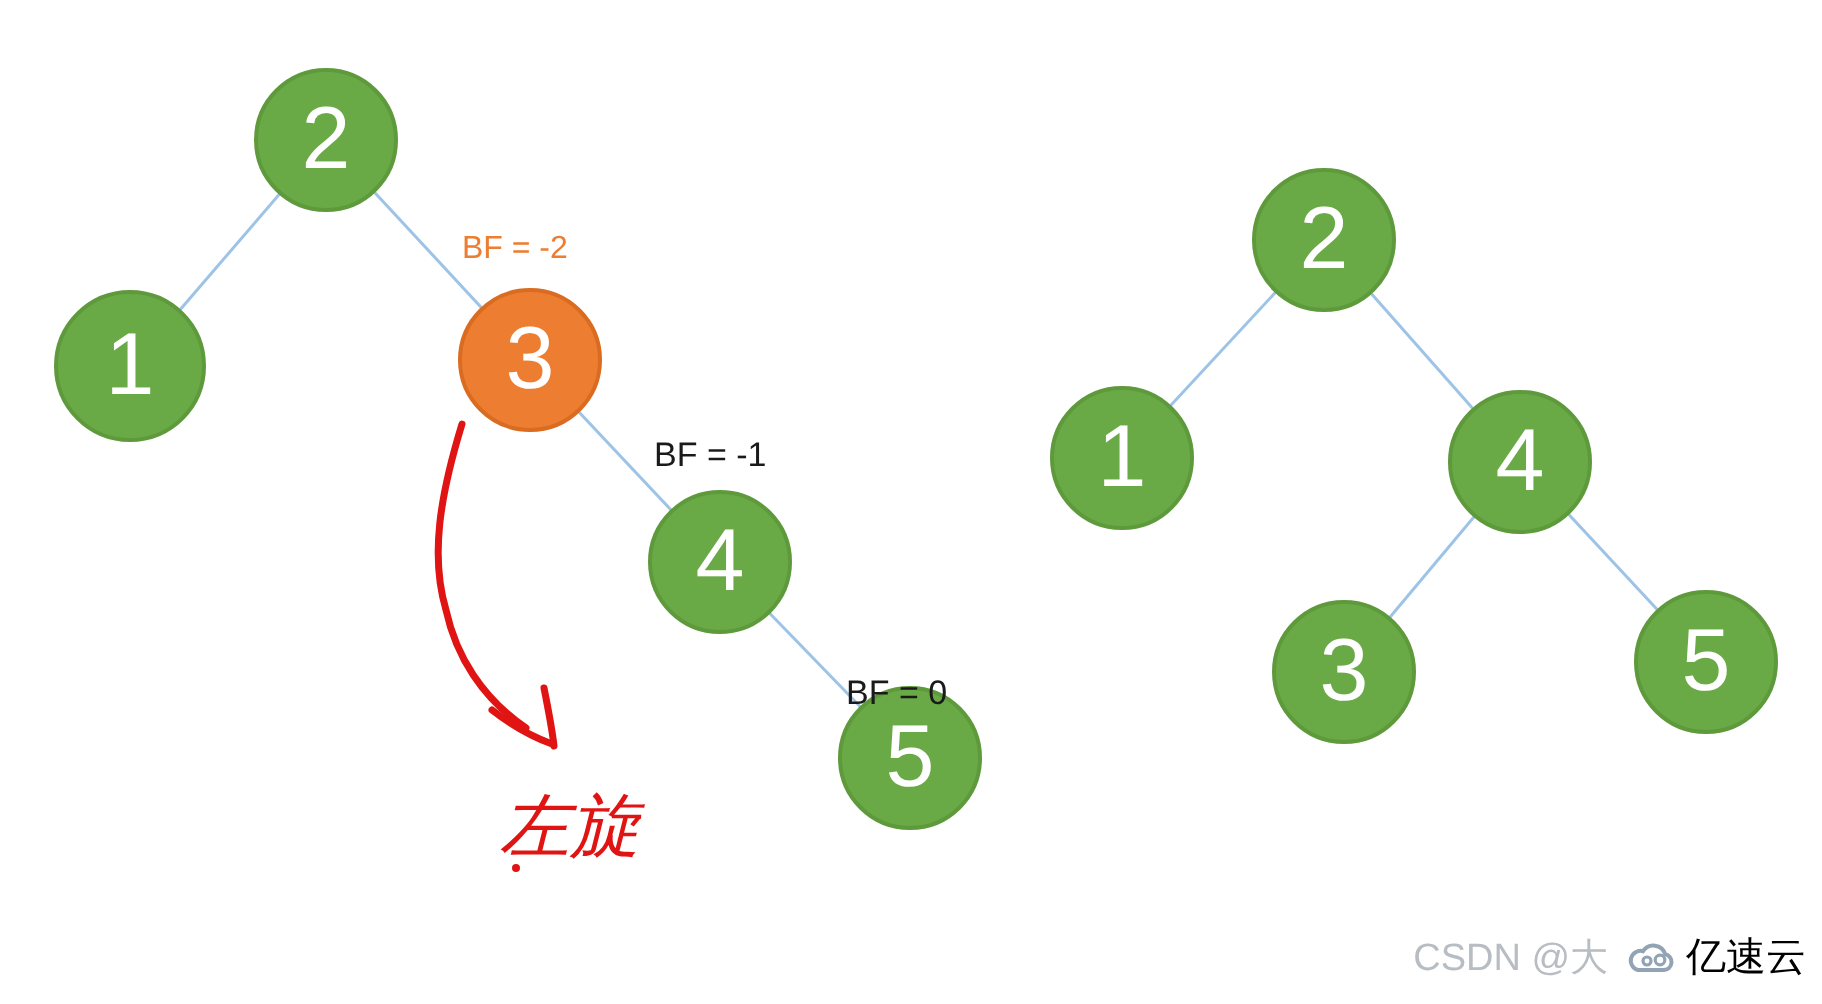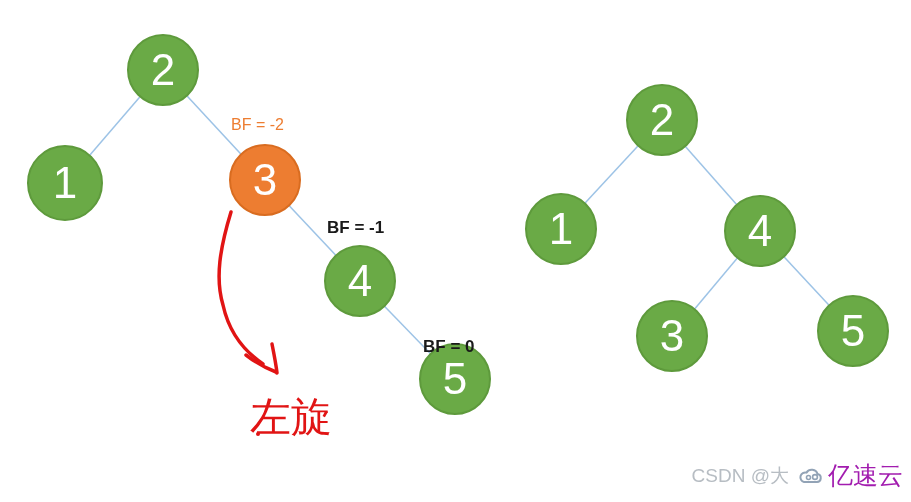--- a/index.html
+++ b/index.html
@@ -10,34 +10,34 @@
   svg.layer{position:absolute;left:0;top:0;width:911px;height:502px;}
   .node{
     position:absolute;width:72px;height:72px;border-radius:50%;
     display:flex;align-items:center;justify-content:center;
     background:var(--node-green);border:2px solid var(--node-green-border);
     box-sizing:border-box;color:#fff;font-size:44px;line-height:1;z-index:2;
   }
   .node.big{width:76px;height:76px;}
   .node.orange{background:var(--node-orange);border-color:var(--node-orange-border);}
   .bf-label{
-    position:absolute;font-size:17px;color:#1a1a1a;white-space:nowrap;z-index:3;font-weight:bold;
+    position:absolute;font-size:17px;color:#1a1a1a;white-space:nowrap;z-index:3;
   }
   .bf-label.emph{color:var(--node-orange);font-weight:normal;font-size:16px;}
   .rotate-label{
-    position:absolute;left:250px;top:390px;font-size:41px;
-    color:var(--annotation-red);z-index:3;white-space:nowrap;
+    position:absolute;left:250px;top:390px;font-size:35px;
+    color:var(--annotation-red);z-index:3;white-space:nowrap;font-style:italic;
   }
   .watermark{
     position:absolute;right:8px;bottom:10px;display:flex;align-items:center;
     gap:8px;z-index:3;
   }
   .watermark .author{color:#b7bdc3;font-size:19px;text-align:right;}
   .watermark .logo-wrap{display:flex;align-items:center;gap:3px;color:#92a3b6;}
-  .watermark .logo-text{font-size:25px;color:#a21caf;}
+  .watermark .logo-text{font-size:20px;color:#000000;}
 </style>
 </head>
 <body>
 
 <div class="canvas">
 
   <svg class="layer">
 
     <line x1="163" y1="70" x2="65" y2="184" style="stroke:var(--edge-blue);stroke-width:1.5"></line>
     <line x1="163" y1="70" x2="265" y2="180" style="stroke:var(--edge-blue);stroke-width:1.5"></line>

